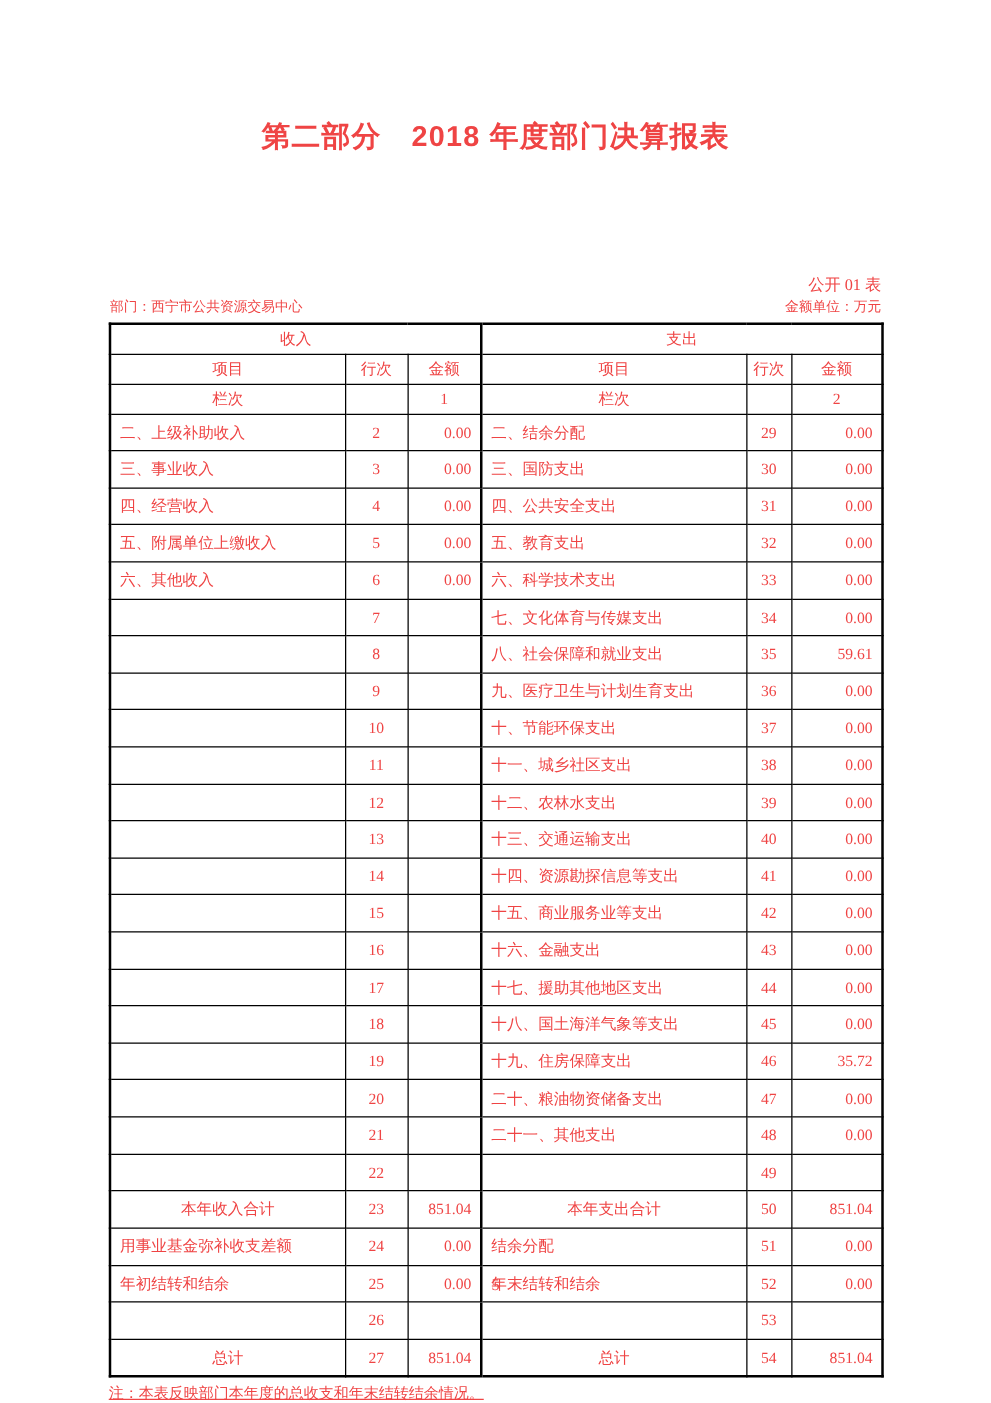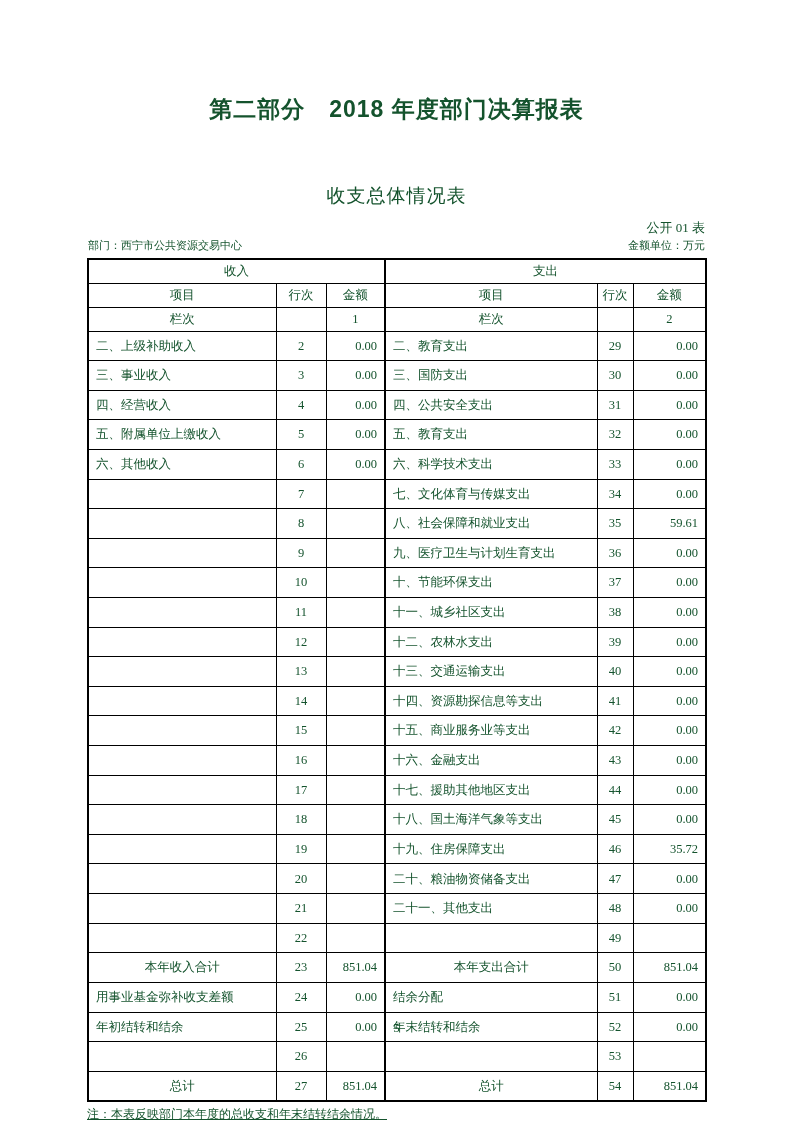--- a/index.html
+++ b/index.html
@@ -2,21 +2,21 @@
 <html><head>
 <meta charset="utf-8">
 <style>
   * { margin: 0; padding: 0; box-sizing: border-box; }
   html, body { background: #ffffff; }
   .page {
     position: relative;
     width: 793px;
     height: 1122px;
     background: #ffffff;
-    color: #14532d;
+    color: #ef4444;
     font-family: "Liberation Serif", serif;
     overflow: hidden;
   }
   .section-title {
     position: absolute;
     top: 94px;
     left: 0;
     width: 100%;
     text-align: center;
     font-family: "Liberation Sans", sans-serif;
@@ -91,21 +91,20 @@
     font-size: 13px;
   }
 </style>
 </head>
 <body>
 
 <div class="page">
 
   <div class="section-title">第二部分　2018 年度部门决算报表</div>
 
-  <div class="table-title">收支总体情况表</div>
 
   <div class="code-line">公开 01 表</div>
 
   <div class="meta-line">
     <span>部门：西宁市公共资源交易中心</span>
     <span>金额单位：万元</span>
   </div>
 
   <div class="table-wrap">
     <table class="summary">
@@ -137,21 +136,21 @@
           <td class="divider">栏次</td>
           <td></td>
           <td>2</td>
         </tr>
       </thead>
       <tbody>
           <tr>
             <td class="item">二、上级补助收入</td>
             <td class="line">2</td>
             <td class="amount">0.00</td>
-            <td class="item divider">二、教育支出</td>
+            <td class="item divider">二、结余分配</td>
             <td class="line">29</td>
             <td class="amount">0.00</td>
           </tr>
           <tr>
             <td class="item">三、事业收入</td>
             <td class="line">3</td>
             <td class="amount">0.00</td>
             <td class="item divider">三、国防支出</td>
             <td class="line">30</td>
             <td class="amount">0.00</td>

